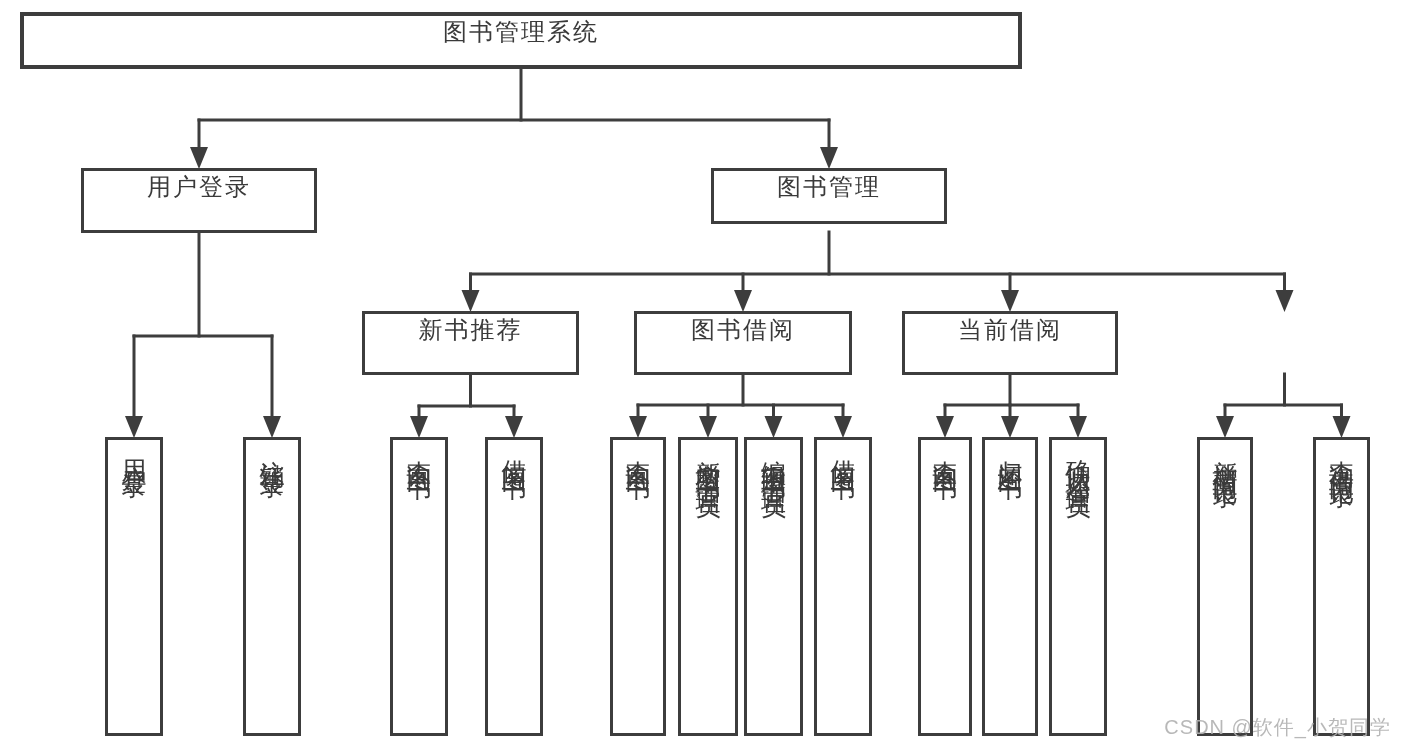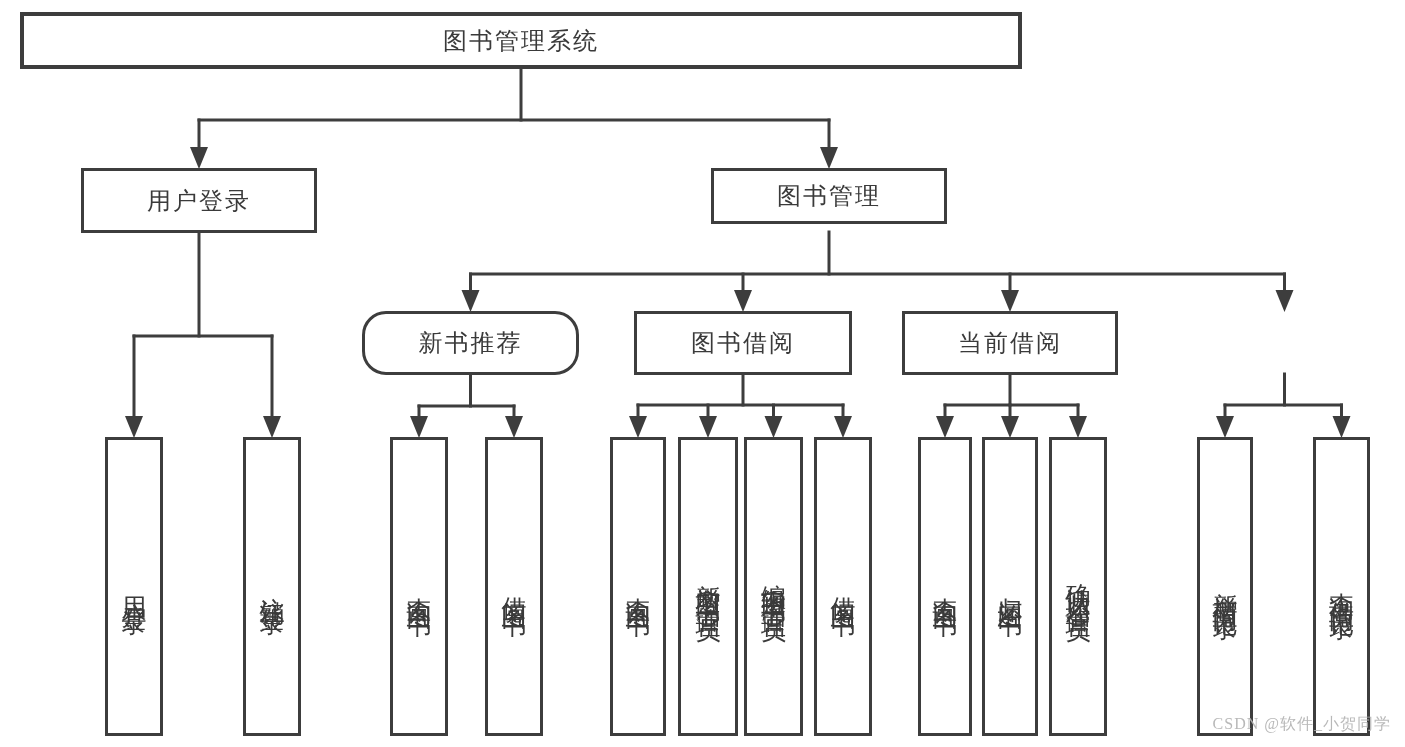--- a/index.html
+++ b/index.html
@@ -12,21 +12,21 @@
   }
   #canvas { position: absolute; inset: 0; width: 1405px; height: 747px; }
   #wires { position: absolute; left: 0; top: 0; z-index: 1; }
   #nodes { position: absolute; left: 0; top: 0; width: 100%; height: 100%; z-index: 2; }
   .node {
     position: absolute;
     box-sizing: border-box;
     background: #ffffff;
     border: 3px solid #3d3d3d;
     display: flex;
-    align-items: center;
+    align-items: flex-start;
     justify-content: center;
     color: #3a3a3a;
   }
   .node.lvl1 { border-width: 4px; }
   .node .lbl {
     font-size: 24px;
     letter-spacing: 2px;
     white-space: nowrap;
   }
   .node.v .lbl {
@@ -35,26 +35,25 @@
     font-size: 25px;
     letter-spacing: 5px;
     line-height: 1;
     white-space: normal;
   }
   #watermark {
     position: absolute;
     z-index: 3;
     right: 14px;
     top: 714px;
-    font-size: 16px;
+    font-size: 20px;
     color: #b3b3b3;
     opacity: 0.92;
     letter-spacing: 1px;
     white-space: nowrap;
-    font-family: Liberation Serif, serif;
   }
 </style>
 </head>
 <body>
 
 <div id="canvas">
   <svg id="wires" width="1405" height="747">
       <line x1="521" y1="68" x2="521" y2="120" stroke="#3d3d3d" stroke-width="3" stroke-linecap="square"></line>
       <line x1="199" y1="120" x2="829" y2="120" stroke="#3d3d3d" stroke-width="3" stroke-linecap="square"></line>
       <line x1="199" y1="120" x2="199" y2="148" stroke="#3d3d3d" stroke-width="3" stroke-linecap="square"></line>
@@ -111,21 +110,21 @@
   <div id="nodes">
       <div class="node lvl1" style="left: 20px; top: 12px; width: 1002px; height: 57px;">
         <span class="lbl">图书管理系统</span>
       </div>
       <div class="node" style="left: 81px; top: 168px; width: 236px; height: 65px;">
         <span class="lbl">用户登录</span>
       </div>
       <div class="node" style="left: 711px; top: 168px; width: 236px; height: 56px;">
         <span class="lbl">图书管理</span>
       </div>
-      <div class="node" style="left: 362px; top: 311px; width: 217px; height: 64px; border-radius: 24px;">
+      <div class="node" style="left: 362px; top: 311px; width: 217px; height: 64px;">
         <span class="lbl">新书推荐</span>
       </div>
       <div class="node" style="left: 902px; top: 311px; width: 216px; height: 64px;">
         <span class="lbl">当前借阅</span>
       </div>
       <div class="node" style="left: 634px; top: 311px; width: 218px; height: 64px;">
         <span class="lbl">图书借阅</span>
       </div>
       <div class="node v" style="left: 105px; top: 437px; width: 58px; height: 299px;">
         <span class="lbl">用户登录</span>

